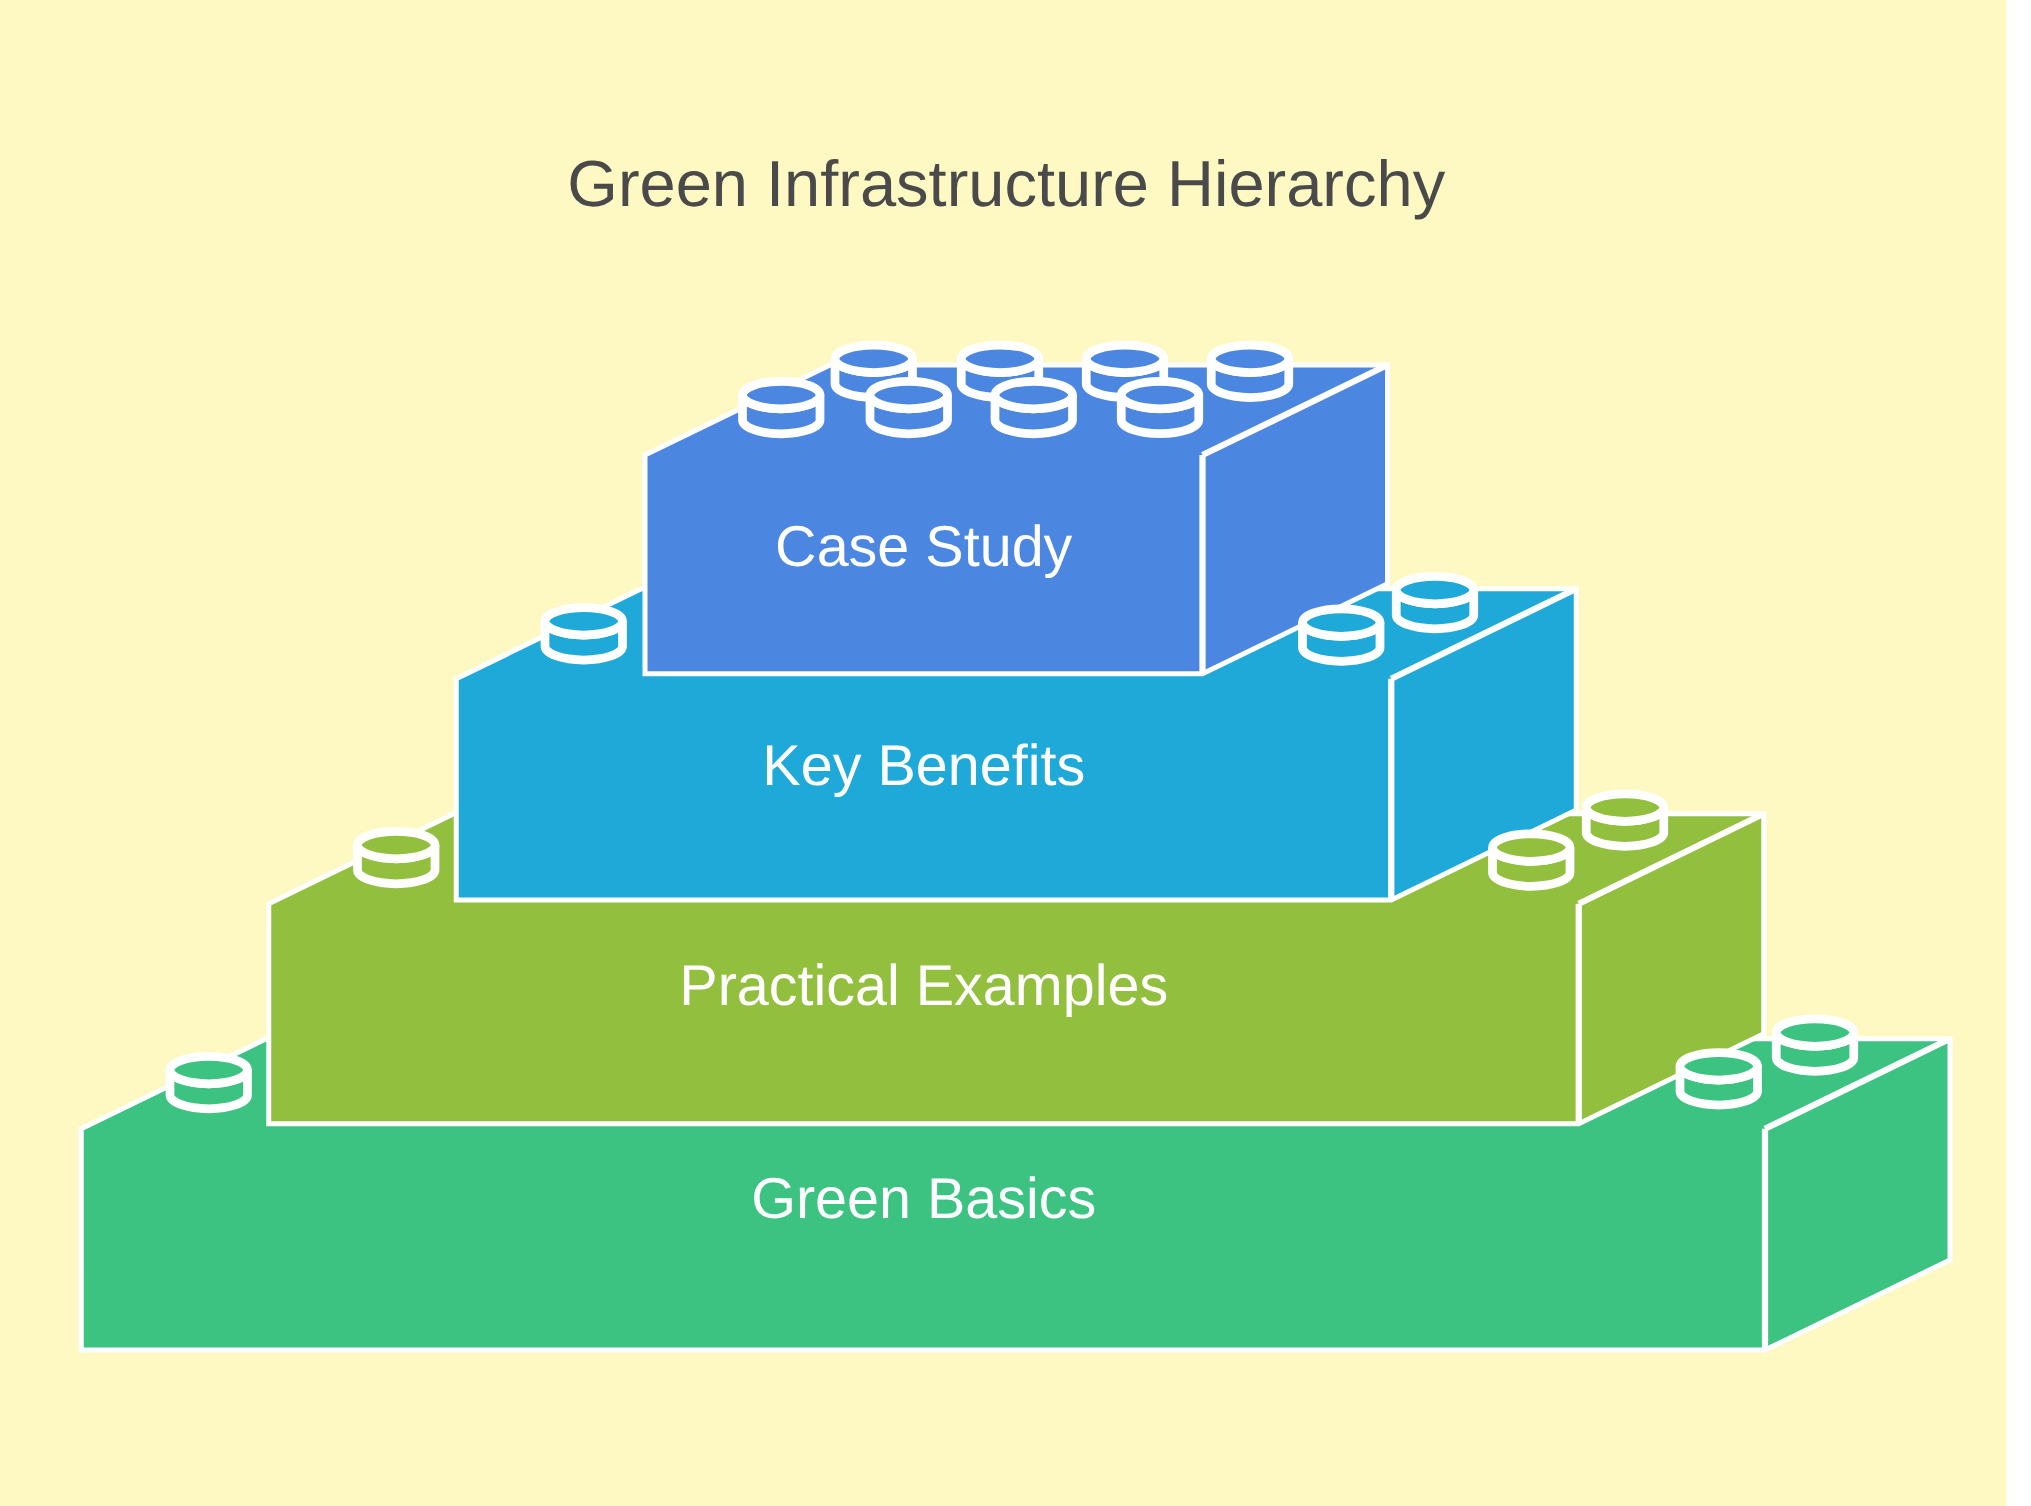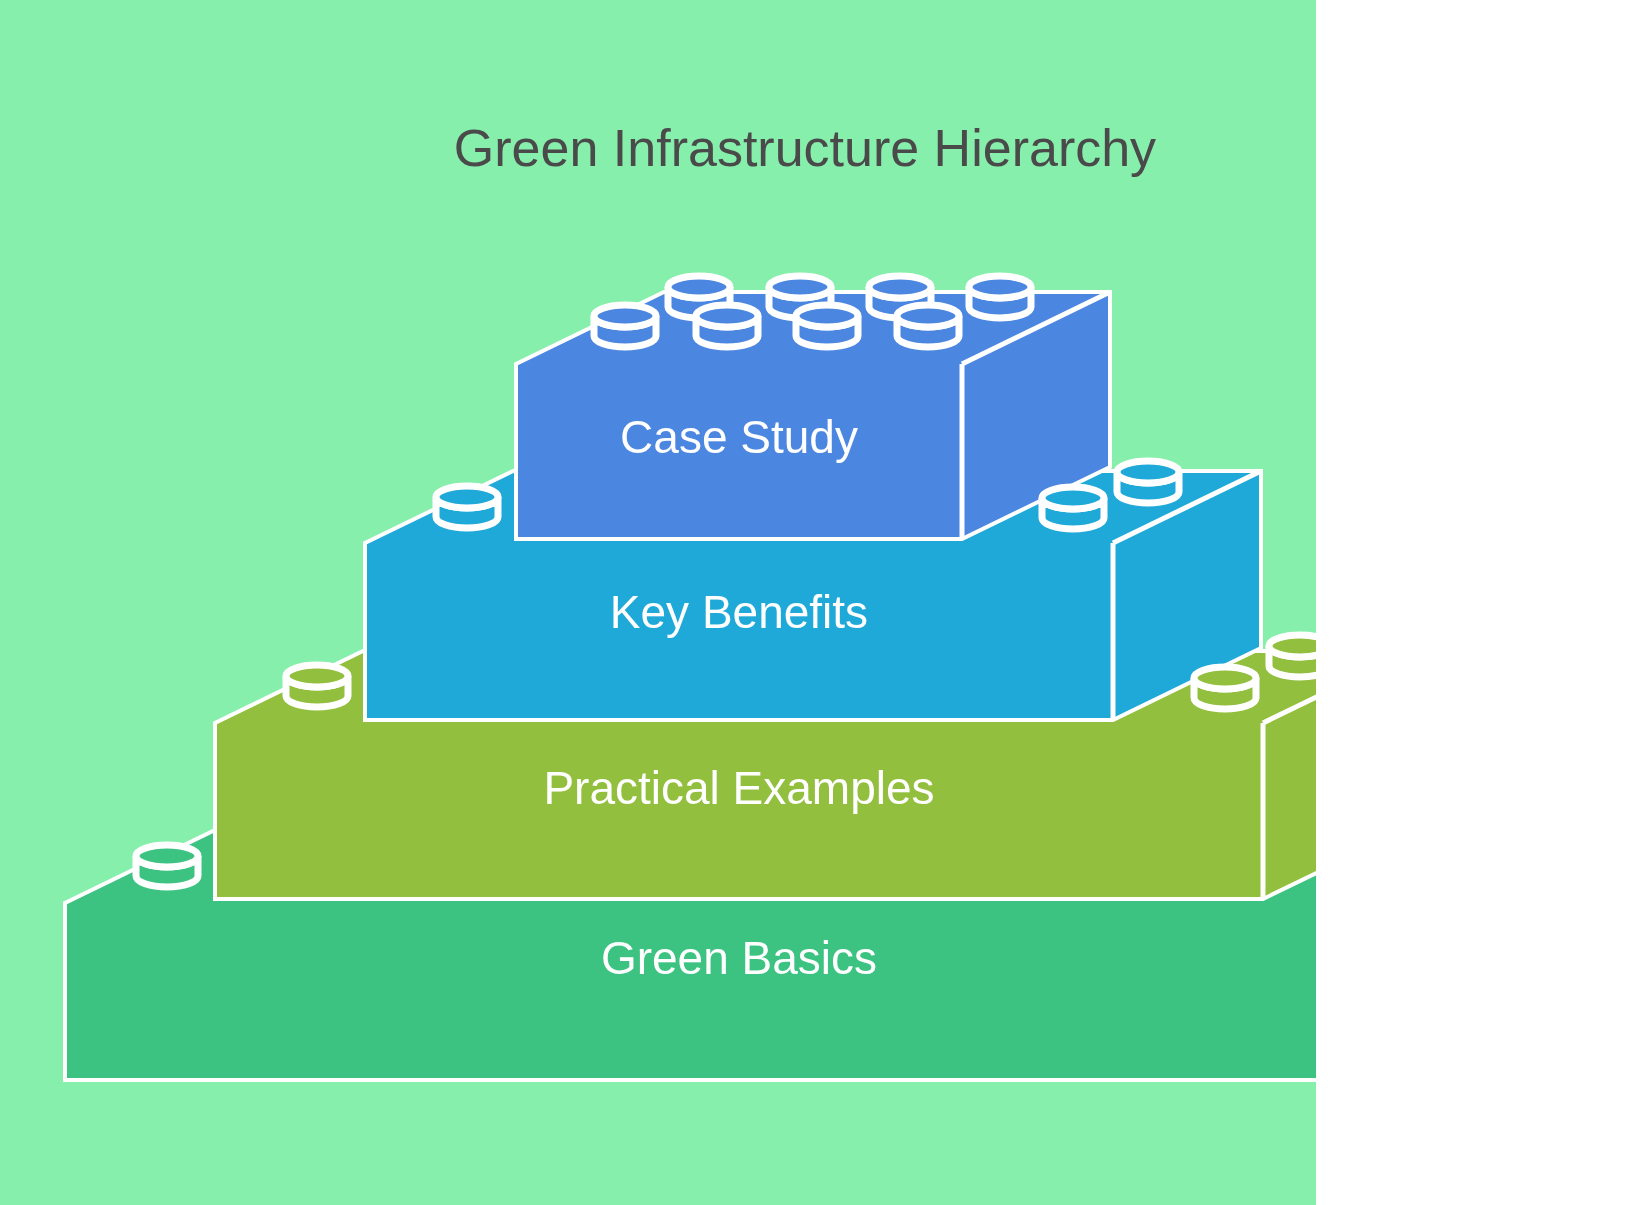--- a/index.html
+++ b/index.html
@@ -1,16 +1,16 @@
 <!DOCTYPE html>
 <html><head>
 <meta charset="utf-8">
 <style>
   html,body{margin:0;padding:0;background:#ffffff;}
-  .stage{position:relative;width:1316px;height:1205px;background:#86efac;overflow:hidden;}
+  .stage{position:relative;width:1605px;height:1205px;background:#fef9c3;overflow:hidden;}
   svg{display:block;width:1625px;height:1205px;}
   text{font-family:"Liberation Sans", sans-serif;}
   .title-text{font-size:52px;}
   .brick-label{font-size:46px;}
   .silhouette{stroke:#ffffff;stroke-width:4;stroke-linejoin:miter;}
   .edge{stroke:#ffffff;stroke-width:5;fill:none;stroke-linecap:butt;}
   .stud-body,.stud-top{stroke:#ffffff;stroke-width:7;}
 </style>
 </head>
 <body>

